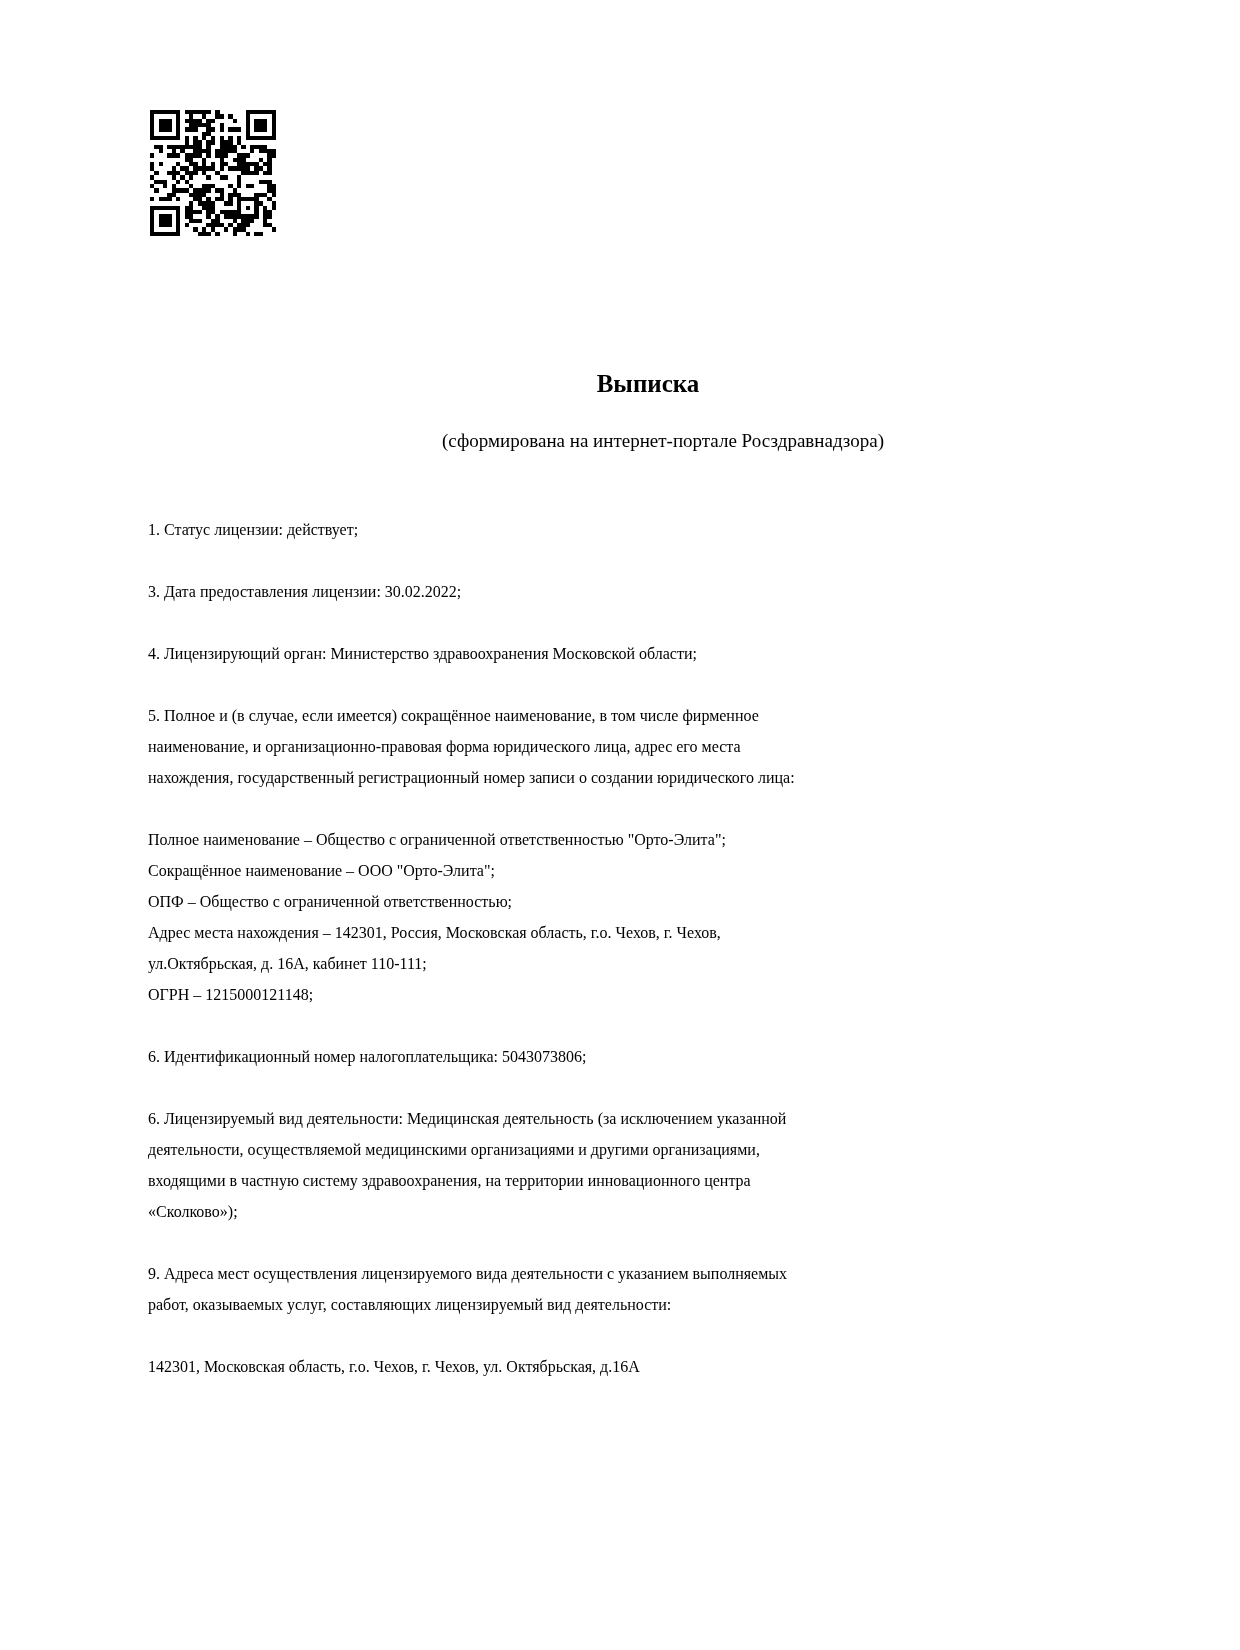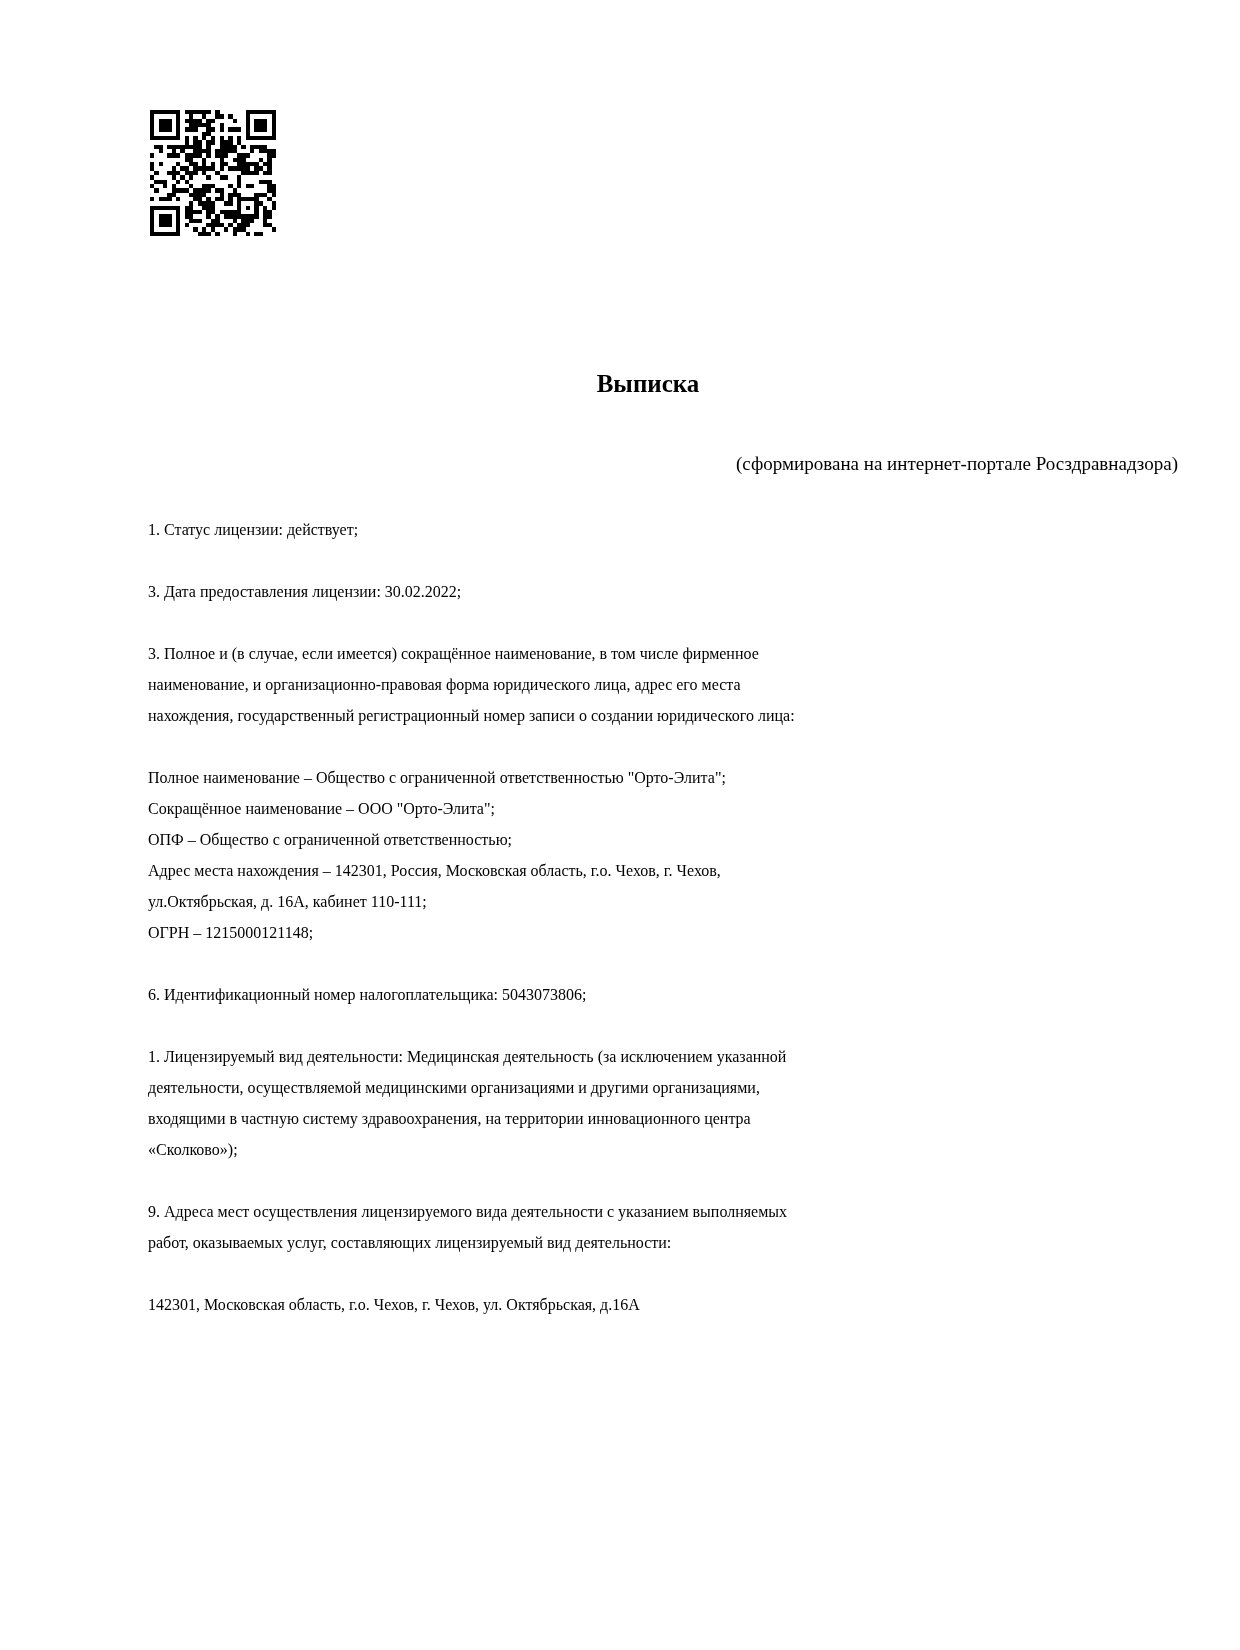--- a/index.html
+++ b/index.html
@@ -38,23 +38,23 @@
     width: 1000px;
     text-align: center;
     font-size: 25px;
     font-weight: bold;
     line-height: 36px;
     white-space: pre-line;
   }
   .subtitle {
     position: absolute;
     left: 148px;
-    top: 451px;
+    top: 428px;
     width: 1030px;
-    text-align: right;
+    text-align: center;
     font-size: 19px;
     line-height: 26px;
   }
   .content {
     position: absolute;
     left: 148px;
     top: 514px;
     width: 1020px;
     font-size: 16px;
     line-height: 31px;
@@ -500,31 +500,32 @@
 
   <div class="title">
     <div>Выписка</div>
   </div>
 
   <div class="subtitle">(сформирована на интернет-портале Росздравнадзора)</div>
 
   <div class="content">
     <p class="para">1. Статус лицензии: действует;</p>
     <p class="para">3. Дата предоставления лицензии: 30.02.2022;</p>
-    <p class="para">3. Полное и (в случае, если имеется) сокращённое наименование, в том числе фирменное
+    <p class="para">4. Лицензирующий орган: Министерство здравоохранения Московской области;</p>
+    <p class="para">5. Полное и (в случае, если имеется) сокращённое наименование, в том числе фирменное
 наименование, и организационно-правовая форма юридического лица, адрес его места
 нахождения, государственный регистрационный номер записи о создании юридического лица:</p>
     <p class="para">Полное наименование – Общество с ограниченной ответственностью "Орто-Элита";
 Сокращённое наименование – ООО "Орто-Элита";
 ОПФ – Общество с ограниченной ответственностью;
 Адрес места нахождения – 142301, Россия, Московская область, г.о. Чехов, г. Чехов,
 ул.Октябрьская, д. 16А, кабинет 110-111;
 ОГРН – 1215000121148;</p>
     <p class="para">6. Идентификационный номер налогоплательщика: 5043073806;</p>
-    <p class="para">1. Лицензируемый вид деятельности: Медицинская деятельность (за исключением указанной
+    <p class="para">6. Лицензируемый вид деятельности: Медицинская деятельность (за исключением указанной
 деятельности, осуществляемой медицинскими организациями и другими организациями,
 входящими в частную систему здравоохранения, на территории инновационного центра
 «Сколково»);</p>
     <p class="para">9. Адреса мест осуществления лицензируемого вида деятельности с указанием выполняемых
 работ, оказываемых услуг, составляющих лицензируемый вид деятельности:</p>
     <p class="para">142301, Московская область, г.о. Чехов, г. Чехов, ул. Октябрьская, д.16А</p>
   </div>
 
 </div>
 

